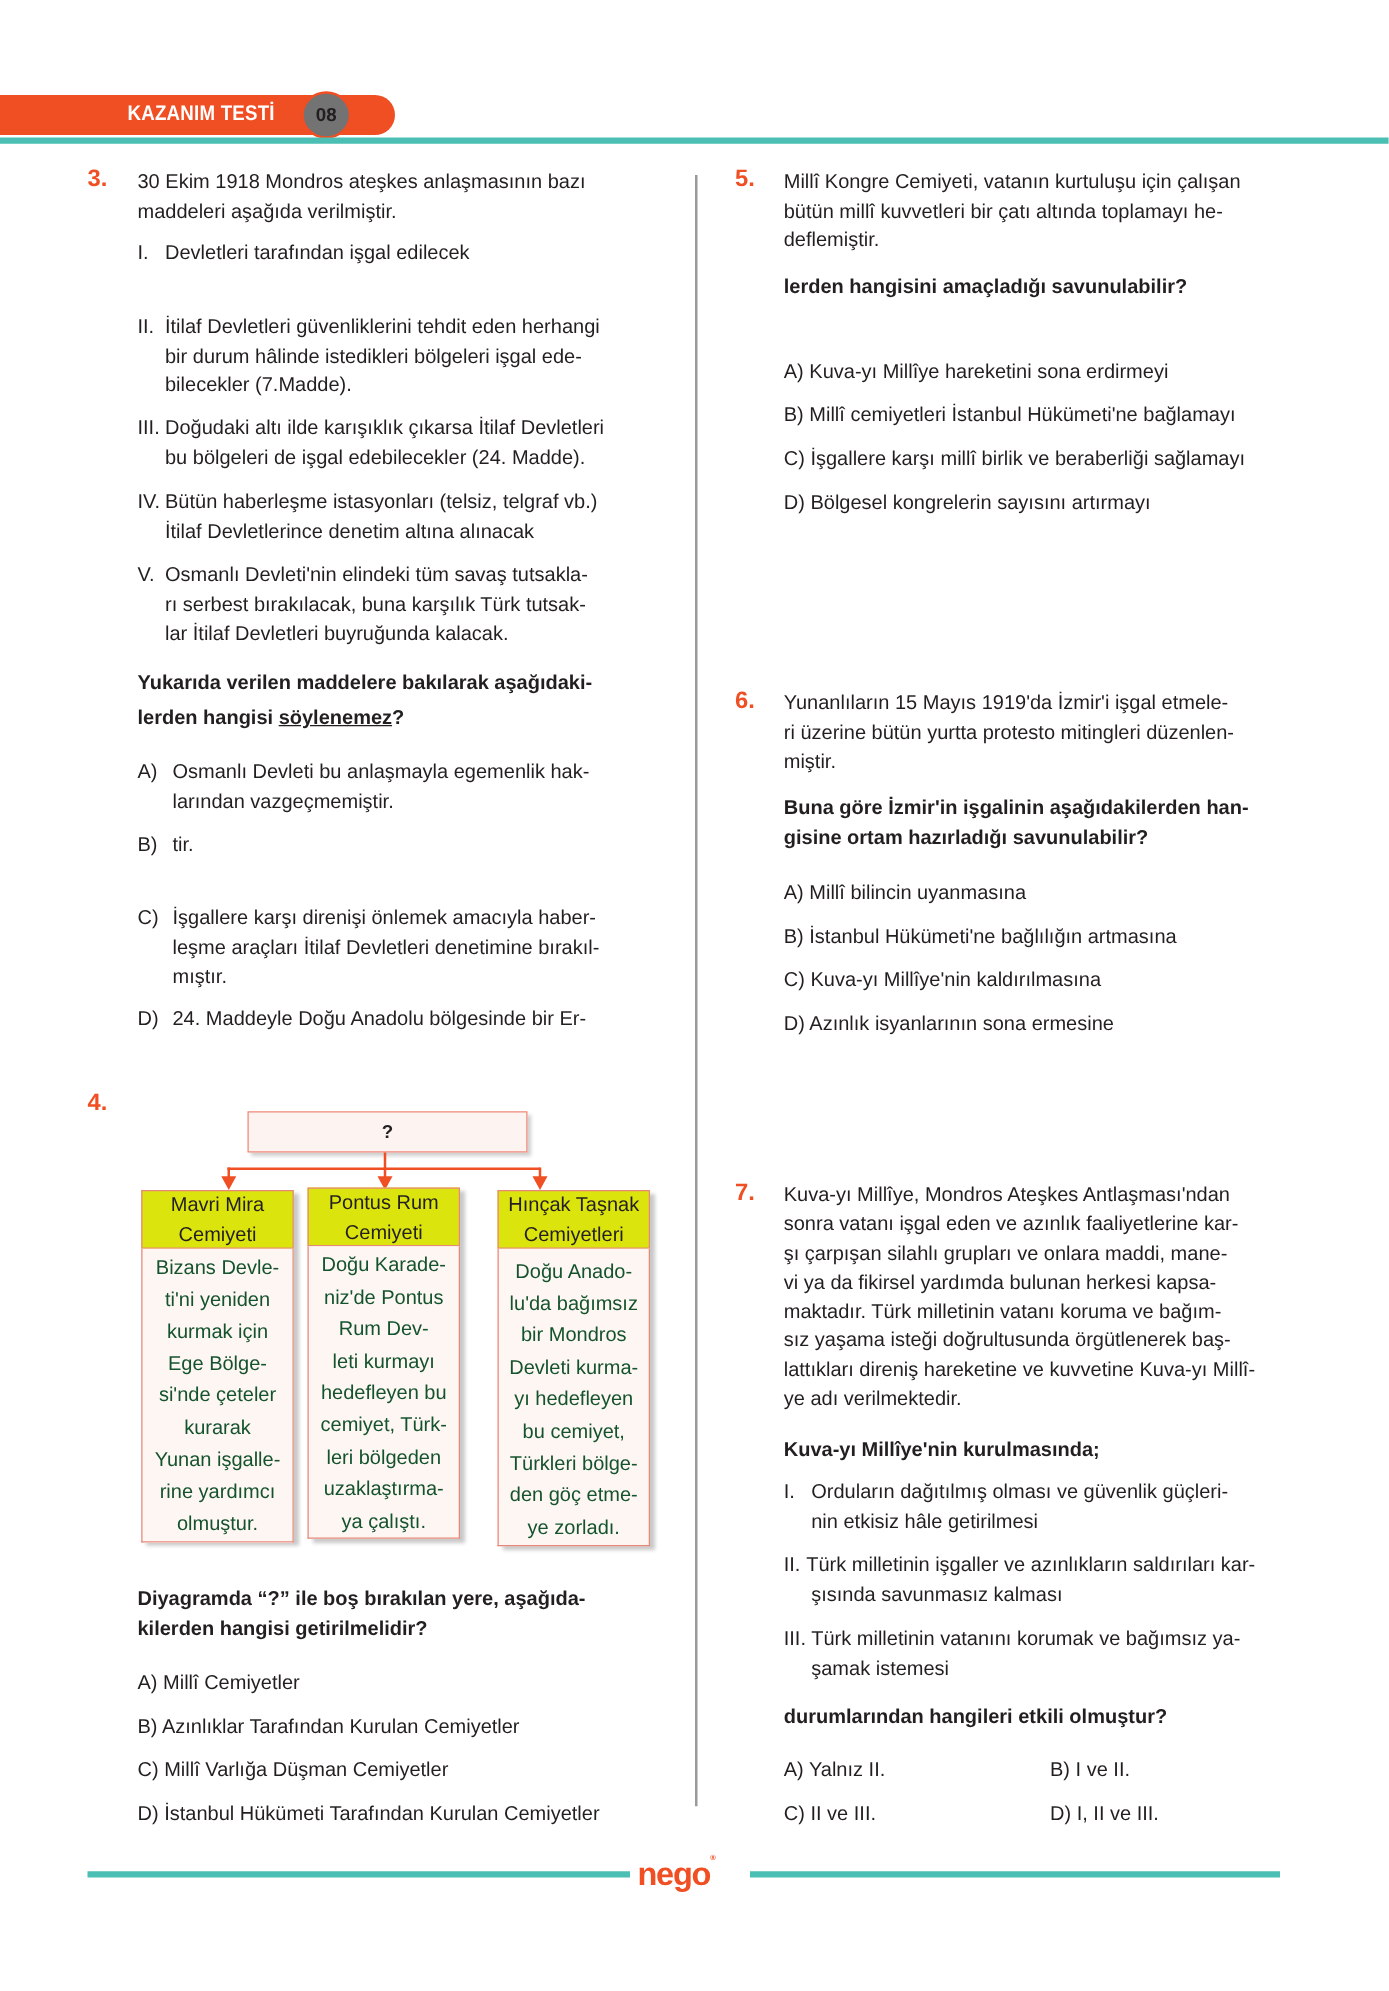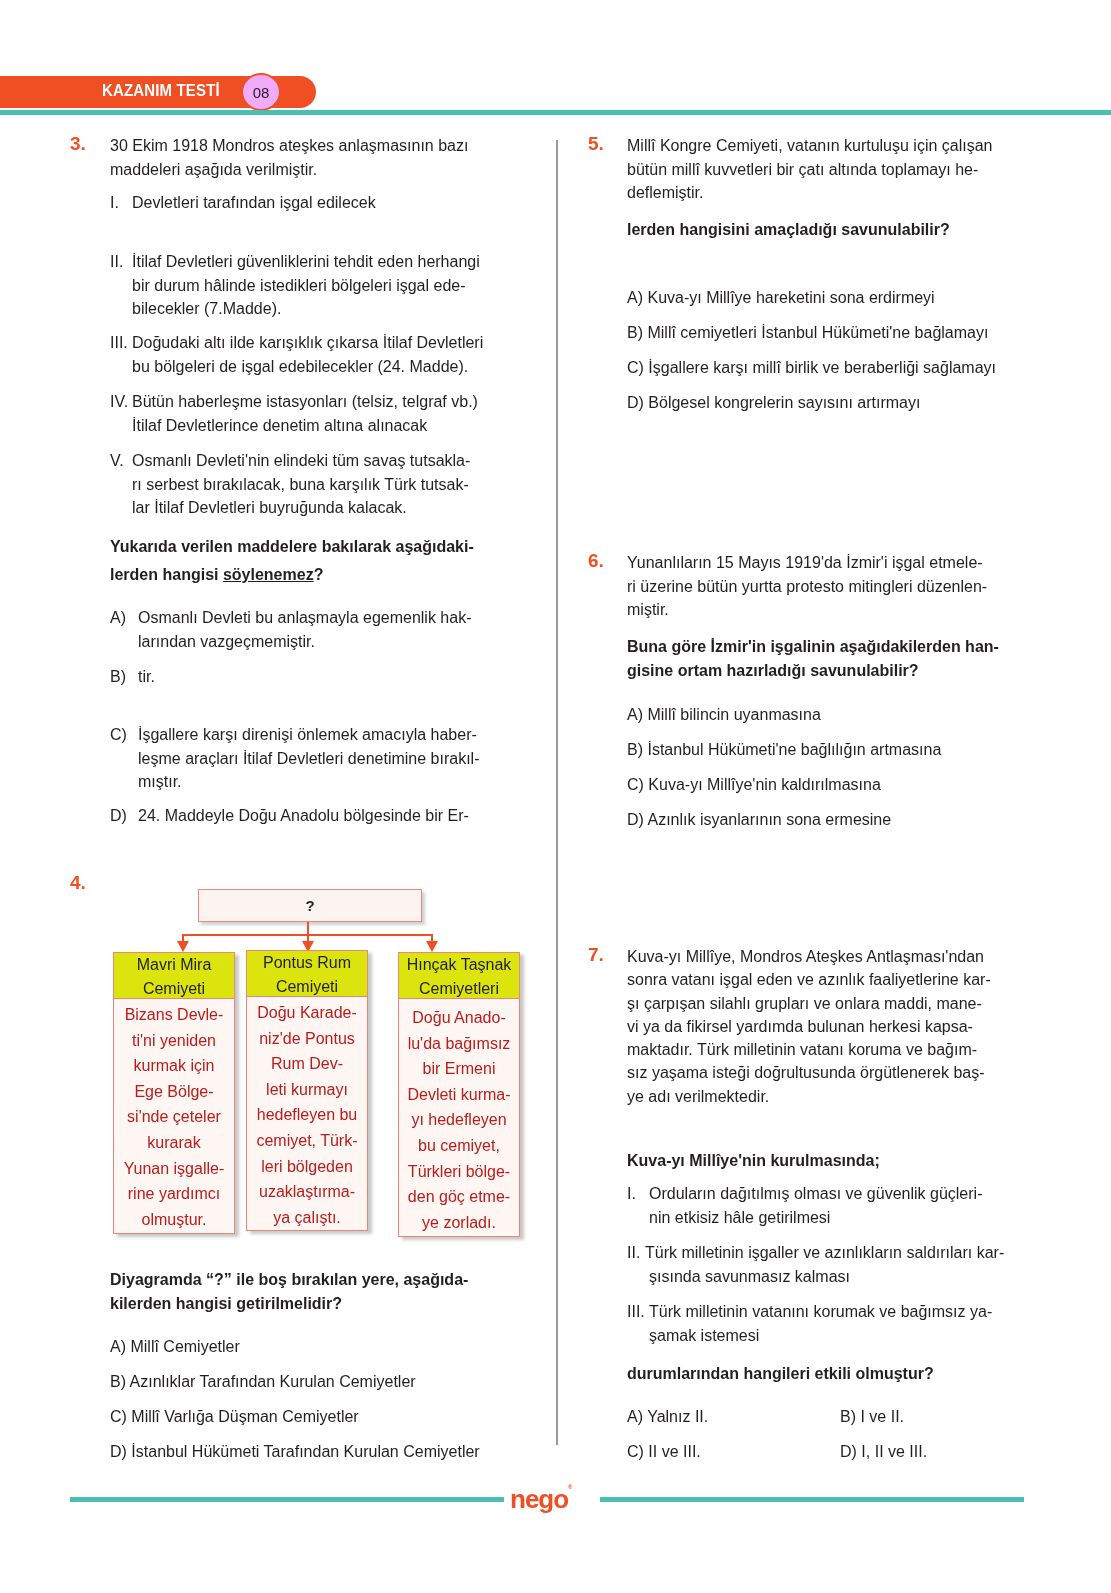--- a/index.html
+++ b/index.html
@@ -2,21 +2,21 @@
 <html><head>
 <meta charset="utf-8">
 <style>
   * { box-sizing: border-box; margin: 0; padding: 0; }
   html, body { width: 1111px; height: 1593px; background: #ffffff; overflow: hidden; }
   body { position: relative; font-family: "Liberation Sans", sans-serif; color: #231f20; font-size: 16px; }
 
   
   .header-bar { position: absolute; left: 0; top: 76px; width: 316px; height: 32px; background: #f04e23; border-radius: 0 18px 18px 0; }
   .header-title { position: absolute; left: 102px; top: 81px; color: #fff; font-weight: bold; font-size: 17px; letter-spacing: 0.2px; transform: scaleX(0.88); transform-origin: left center; }
-  .header-badge { position: absolute; left: 241px; top: 73px; width: 40px; height: 38px; border-radius: 50%; background: #f0abfc; border: 2px solid #f04e23; display: flex; align-items: center; justify-content: center; font-weight: normal; font-size: 15px; color: #231f20; }
+  .header-badge { position: absolute; left: 241px; top: 73px; width: 40px; height: 38px; border-radius: 50%; background: #737373; border: 2px solid #f04e23; display: flex; align-items: center; justify-content: center; font-weight: bold; font-size: 15px; color: #231f20; }
   .header-line { position: absolute; left: 0; top: 110px; width: 1111px; height: 5px; background: #4bbfb3; }
 
   
   .col-divider { position: absolute; left: 556px; top: 140px; width: 2px; height: 1305px; background: #9a9a9a; }
 
   
   .qnum { position: absolute; color: #f04e23; font-weight: bold; font-size: 19px; }
 
   .txt { position: absolute; font-size: 16px; line-height: 23.5px; color: #231f20; }
   .bold { font-weight: bold; }
@@ -24,21 +24,21 @@
 
   .item { position: absolute; font-size: 16px; line-height: 23.5px; }
   .item .lbl { position: absolute; left: 0; top: 0; }
 
   
   .diag-top { position: absolute; left: 198px; top: 889px; width: 224px; height: 33px; background: #fdf4f1; border: 1.5px solid #f08a7a; box-shadow: 3px 3px 3px #cfcfcf; display: flex; align-items: center; justify-content: center; font-weight: bold; font-size: 15px; }
   .diag-line { position: absolute; background: #f04e23; }
   .arrow-head { position: absolute; width: 0; height: 0; border-left: 6px solid transparent; border-right: 6px solid transparent; border-top: 11px solid #f04e23; }
   .diag-col { position: absolute; box-shadow: 4px 3px 3px #c9c9c9; }
   .diag-head { background: #dce40d; border: 1px solid #e8887a; text-align: center; font-size: 16px; line-height: 24px; color: #231f20; }
-  .diag-body { background: #fdf6f2; border: 1px solid #e8887a; border-top: none; text-align: center; font-size: 16px; line-height: 25.6px; padding-top: 3px; color: #b91c1c; }
+  .diag-body { background: #fdf6f2; border: 1px solid #e8887a; border-top: none; text-align: center; font-size: 16px; line-height: 25.6px; padding-top: 3px; color: #14532d; }
 
   
   .footer-line { position: absolute; top: 1497px; height: 5px; background: #4bbfb3; }
   .footer-logo { position: absolute; left: 510px; top: 1484px; font-weight: bold; font-size: 26px; color: #f04e23; letter-spacing: -1px; }
   .footer-logo sup { font-size: 6px; color: #f04e23; vertical-align: top; }
 </style>
 </head>
 <body>
 
 <div class="header-bar"></div>
@@ -174,21 +174,21 @@
 </div>
 
 <div class="diag-col" style="left:398px; top:952px; width:122px;">
   <div class="diag-head" style="height:47px;">
     <div>Hınçak Taşnak</div>
     <div>Cemiyetleri</div>
   </div>
   <div class="diag-body" style="height:238px; padding-top:6px;">
     <div>Doğu Anado-</div>
     <div>lu'da bağımsız</div>
-    <div>bir Ermeni</div>
+    <div>bir Mondros</div>
     <div>Devleti kurma-</div>
     <div>yı hedefleyen</div>
     <div>bu cemiyet,</div>
     <div>Türkleri bölge-</div>
     <div>den göç etme-</div>
     <div>ye zorladı.</div>
   </div>
 </div>
 
 <div class="txt bold" style="left:110px; top:1268px; line-height:24px;">
@@ -231,20 +231,21 @@
 <div class="txt" style="left:627px; top:808px;"><span>D)</span> <span>Azınlık isyanlarının sona ermesine</span></div>
 
 <div class="qnum" style="left:588px; top:944px;">7.</div>
 <div class="txt" style="left:627px; top:945px; line-height:23.3px;">
   <div>Kuva-yı Millîye, Mondros Ateşkes Antlaşması'ndan</div>
   <div>sonra vatanı işgal eden ve azınlık faaliyetlerine kar-</div>
   <div>şı çarpışan silahlı grupları ve onlara maddi, mane-</div>
   <div>vi ya da fikirsel yardımda bulunan herkesi kapsa-</div>
   <div>maktadır. Türk milletinin vatanı koruma ve bağım-</div>
   <div>sız yaşama isteği doğrultusunda örgütlenerek baş-</div>
+  <div>lattıkları direniş hareketine ve kuvvetine Kuva-yı Millî-</div>
   <div>ye adı verilmektedir.</div>
 </div>
 
 <div class="txt bold" style="left:627px; top:1149px;">Kuva-yı Millîye'nin kurulmasında;</div>
 
 <div class="item" style="left:627px; top:1182px; width:410px;">
   <span class="lbl">I.</span>
   <div style="padding-left:22px;">
     <div>Orduların dağıtılmış olması ve güvenlik güçleri-</div>
     <div>nin etkisiz hâle getirilmesi</div>

